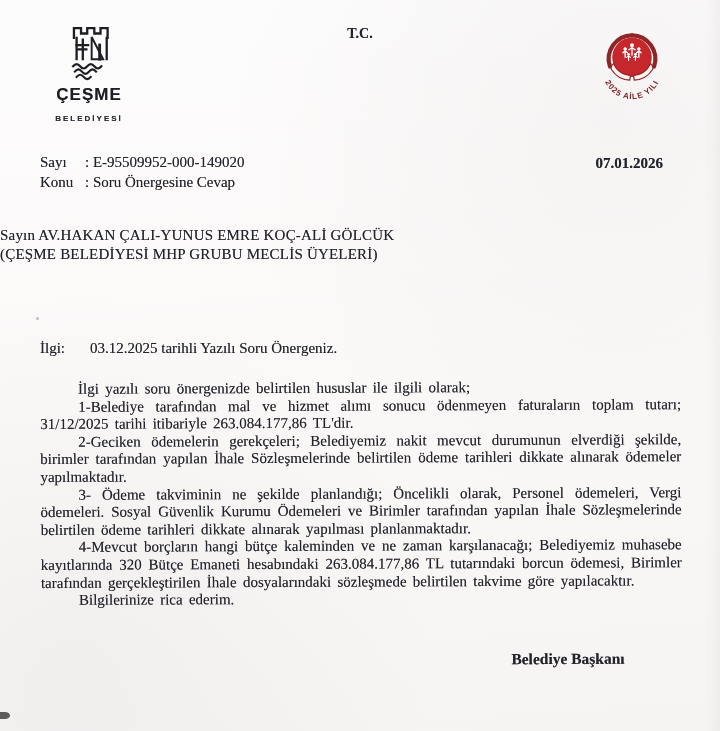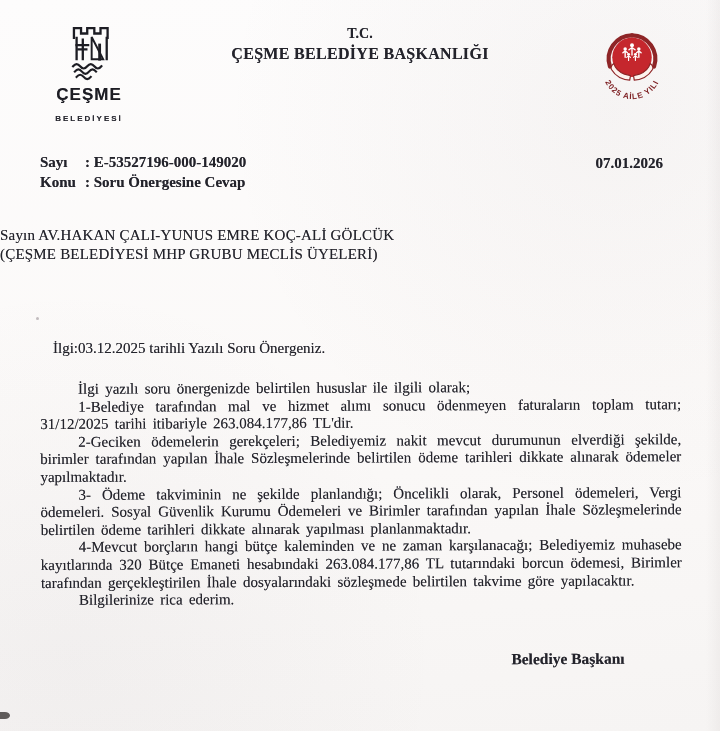--- a/index.html
+++ b/index.html
@@ -41,30 +41,30 @@
   .header-center {
     position: absolute; left: 160px; top: 26px; width: 400px;
     text-align: center;
   }
   .header-tc { font-weight: bold; font-size: 14px; }
   .header-authority { font-weight: bold; font-size: 16px; letter-spacing: 0.3px; margin-top: 3px; }
 
   .emblem { position: absolute; left: 594px; top: 28px; width: 76px; height: 80px; }
 
   
-  .meta { position: absolute; left: 40px; top: 152px; font-size: 15px; font-weight: bold; }
+  .meta { position: absolute; left: 40px; top: 152px; font-size: 15px; font-weight: normal; }
   .meta-row { display: flex; line-height: 20px; }
   .meta-label { width: 45px; }
   .date { position: absolute; right: 57px; top: 155px; font-size: 15px; font-weight: bold; }
 
   
   .addressee { position: absolute; left: 0; top: 226px; width: 720px; font-size: 15px; line-height: 19px; letter-spacing: 0.2px; }
 
   
-  .reference { position: absolute; left: 28px; top: 340px; font-size: 15px; display: flex; text-align: right; }
+  .reference { position: absolute; left: 40px; top: 340px; font-size: 15px; display: flex; }
   .reference-label { width: 50px; }
 
   
   .body-block {
     position: absolute; left: 40px; top: 381px; width: 641px;
     font-size: 15px; line-height: 17.6px;
     text-align: justify;
     word-spacing: 2.5px;
     transform: rotate(-0.25deg);
     transform-origin: left top;
@@ -101,21 +101,20 @@
         <path d="M12 56 q4 -5 8 0 t8 0 t8 0" stroke-width="2.4"></path>
         <path d="M14 62 q4 -5 8 0 t8 0" stroke-width="2.4"></path>
       </svg>
     </span>
     <div class="logo-name ink">ÇEŞME</div>
     <div class="logo-sub ink">BELEDİYESİ</div>
   </div>
 
   <div class="header-center">
     <div class="header-tc ink">T.C.</div>
-    <div class="header-authority ink">ÇEŞME BELEDİYE BAŞKANLIĞI</div>
   </div>
 
   <div class="emblem">
     <span>
       <svg width="76" height="80" viewBox="0 0 100 104">
 
         <path d="M50 9 a31 31 0 0 1 29 41" stroke="#8e2527" stroke-width="5.5" fill="none" stroke-linecap="round"></path>
         <path d="M50 9 a31 31 0 0 0 -29 41" stroke="#8e2527" stroke-width="5.5" fill="none" stroke-linecap="round"></path>
 
         <circle cx="50" cy="38" r="26" fill="#c5272d"></circle>
@@ -144,21 +143,21 @@
         <text font-family="Liberation Sans, sans-serif" font-size="10.5" font-weight="bold" fill="#7d1f22" letter-spacing="1.2">
           <textPath href="#emb-arc" startOffset="50%" text-anchor="middle">2025 AİLE YILI</textPath>
         </text>
       </svg>
     </span>
   </div>
 
   <div class="meta ink">
     <div class="meta-row">
       <span class="meta-label">Sayı</span>
-      <span>: E-53527196-000-149020</span>
+      <span>: E-95509952-000-149020</span>
     </div>
     <div class="meta-row">
       <span class="meta-label">Konu</span>
       <span>: Soru Önergesine Cevap</span>
     </div>
   </div>
 
   <div class="date ink">07.01.2026</div>
 
   <div class="addressee ink">

